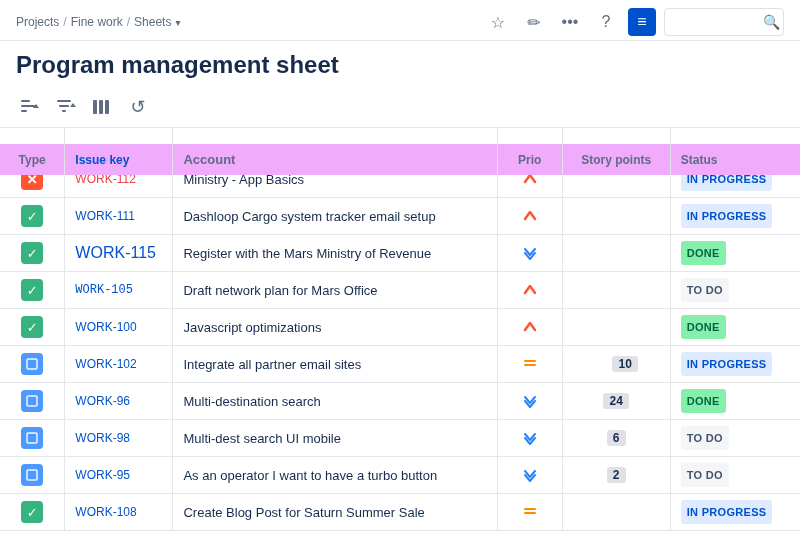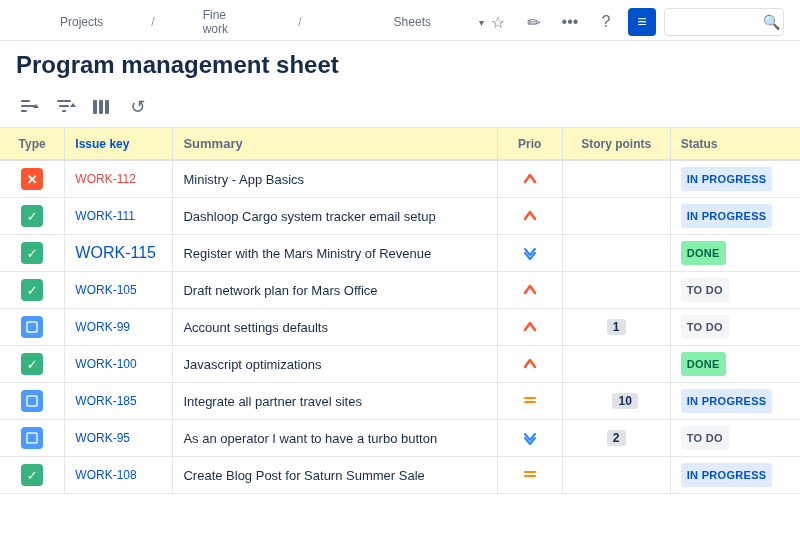--- a/index.html
+++ b/index.html
@@ -1,36 +1,36 @@
 <!DOCTYPE html>
 <html><head>
   <meta charset="utf-8">
   <style>
     * { margin: 0; padding: 0; box-sizing: border-box; }
     body { font-family: -apple-system, BlinkMacSystemFont, 'Segoe UI', Arial, sans-serif; background: #fff; font-size: 13px; color: #172b4d; width: 800px; height: 535px; overflow: hidden; }
 
     .top-bar { display: flex; align-items: center; justify-content: space-between; padding: 8px 16px 4px; border-bottom: 1px solid #e4e6ea; }
     .breadcrumb { font-size: 12px; color: #5e6c84; display: flex; align-items: center; gap: 4px; }
-    .breadcrumb span { color: #5e6c84; margin-left: 44px; }
+    .breadcrumb span { color: #5e6c84; }
     .breadcrumb .sep { color: #97a0af; }
     .breadcrumb .last { display: flex; align-items: center; gap: 4px; color: #172b4d; text-align: center; }
     .top-right-icons { display: flex; align-items: center; gap: 8px; }
     .icon-btn { width: 28px; height: 28px; display: flex; align-items: center; justify-content: center; border-radius: 4px; cursor: pointer; color: #5e6c84; font-size: 16px; background: transparent; border: none; }
     .icon-btn.active { background: #0052cc; color: #fff; }
     .search-box { display: flex; align-items: center; border: 1px solid #dfe1e6; border-radius: 4px; padding: 0 8px; height: 28px; width: 120px; }
     .search-box input { border: none; outline: none; font-size: 12px; width: 90px; color: #172b4d; }
 
     .toolbar { display: flex; align-items: center; gap: 8px; padding: 6px 16px; border-bottom: 1px solid #e4e6ea; }
     .toolbar-icon { width: 28px; height: 28px; display: flex; align-items: center; justify-content: center; cursor: pointer; color: #5e6c84; font-size: 18px; }
 
     .page-title { font-size: 24px; font-weight: 600; color: #172b4d; padding: 10px 16px 8px; }
 
     .table-wrapper { overflow-x: hidden; overflow-y: auto; height: calc(535px - 130px); }
     table { width: 100%; border-collapse: collapse; }
-    thead th { background: #fef9c3; padding: 8px 10px; text-align: left; font-size: 12px; font-weight: 600; color: #5e6c84; border-bottom: 2px solid #dfe1e6; border-right: 1px solid #dfe1e6; position: sticky; top: 0; z-index: 2; }
+    thead th { background: #f0abfc; padding: 8px 10px; text-align: left; font-size: 12px; font-weight: 600; color: #5e6c84; border-bottom: 2px solid #dfe1e6; border-right: 1px solid #dfe1e6; position: sticky; top: 16px; z-index: 2; }
     thead th:last-child { border-right: none; }
     tbody tr { border-bottom: 1px solid #e4e6ea; }
     tbody td { padding: 6px 10px; vertical-align: middle; border-right: 1px solid #e4e6ea; }
     tbody td:last-child { border-right: none; }
 
     .col-type { width: 60px; text-align: center; }
     .col-key { width: 100px; color: #0052cc; font-size: 12px; }
     .col-summary { width: 300px; font-size: 13px; }
     .col-prio { width: 60px; text-align: center; }
     .col-story { width: 100px; text-align: center; }
@@ -98,21 +98,21 @@
   </div>
   <div class="toolbar-icon" title="Refresh">↺</div>
 </div>
 
 <div class="table-wrapper">
   <table>
     <thead>
       <tr>
         <th class="col-type">Type</th>
         <th class="col-key">Issue key</th>
-        <th class="col-summary">Summary</th>
+        <th class="col-summary">Account</th>
         <th class="col-prio">Prio</th>
         <th class="col-story">Story points</th>
         <th class="col-status">Status</th>
       </tr>
     </thead>
     <tbody id="table-body">
     <tr>
     <td class="col-type" style="text-align:center;"><div style="width:22px;height:22px;border-radius:4px;background:#ff5630;display:inline-flex;align-items:center;justify-content:center;margin:auto;color:#fff;font-size:13px;font-weight:900;">✕</div></td>
     <td class="col-key" style="color:#ef4444;font-size:12px;">WORK-112</td>
     <td class="col-summary">
@@ -144,76 +144,95 @@
           </td>
     <td class="col-prio" style="text-align:center;"><svg width="16" height="16" viewBox="0 0 16 16">
               <polyline points="3,5 8,11 13,5" fill="none" stroke="#2684ff" stroke-width="2" stroke-linecap="round" stroke-linejoin="round"></polyline>
               <polyline points="3,9 8,15 13,9" fill="none" stroke="#2684ff" stroke-width="2" stroke-linecap="round" stroke-linejoin="round"></polyline>
             </svg></td>
     <td class="col-story" style="text-align:center;"></td>
     <td class="col-status"><span class="status-badge status-done">DONE</span></td>
   </tr>
         <tr>
     <td class="col-type" style="text-align:center;"><div style="width:22px;height:22px;border-radius:4px;background:#36b37e;display:inline-flex;align-items:center;justify-content:center;margin:auto;color:#fff;font-size:13px;">✓</div></td>
-    <td class="col-key" style="color:#0052cc;font-size:12px;">WORK-105</td>
+    <td class="col-key" style="color:#0052cc;font-size:12px;font-family:Liberation Mono, monospace;">WORK-105</td>
     <td class="col-summary">
             <span class="summary-text">Draft network plan for Mars Office</span>
           </td>
     <td class="col-prio" style="text-align:center;"><svg width="16" height="16" viewBox="0 0 16 16">
               <polyline points="3,12 8,5 13,12" fill="none" stroke="#ff5630" stroke-width="2.5" stroke-linecap="round" stroke-linejoin="round"></polyline>
             </svg></td>
     <td class="col-story" style="text-align:center;"></td>
     <td class="col-status"><span class="status-badge status-todo">TO DO</span></td>
   </tr>
         <tr>
-    <td class="col-type" style="text-align:center;"><div style="width:22px;height:22px;border-radius:4px;background:#4c9aff;display:inline-flex;align-items:center;justify-content:center;margin:auto;">
-      <svg width="12" height="12" viewBox="0 0 12 12">
-                <rect width="12" height="12" rx="1" fill="#4c9aff"></rect>
-                <rect x="1" y="1" width="10" height="10" rx="1" fill="none" stroke="rgba(255,255,255,0.9)" stroke-width="1.5"></rect>
-              </svg>
-    </div></td>
-    <td class="col-key" style="color:#0052cc;font-size:12px;">WORK-99</td>
-    <td class="col-summary">
-            <span class="summary-text">Account settings defaults</span>
-          </td>
-    <td class="col-prio" style="text-align:center;"><svg width="16" height="16" viewBox="0 0 16 16">
-              <polyline points="3,12 8,5 13,12" fill="none" stroke="#ff5630" stroke-width="2.5" stroke-linecap="round" stroke-linejoin="round"></polyline>
-            </svg></td>
-    <td class="col-story" style="text-align:center;"><span style="display:inline-flex;align-items:center;justify-content:center;background:#dfe1e6;border-radius:3px;padding:1px 6px;font-size:12px;font-weight:600;">1</span></td>
-    <td class="col-status"><span class="status-badge status-todo">TO DO</span></td>
-  </tr>
-        <tr>
     <td class="col-type" style="text-align:center;"><div style="width:22px;height:22px;border-radius:4px;background:#36b37e;display:inline-flex;align-items:center;justify-content:center;margin:auto;color:#fff;font-size:13px;">✓</div></td>
     <td class="col-key" style="color:#0052cc;font-size:12px;">WORK-100</td>
     <td class="col-summary">
             <span class="summary-text">Javascript optimizations</span>
           </td>
     <td class="col-prio" style="text-align:center;"><svg width="16" height="16" viewBox="0 0 16 16">
               <polyline points="3,12 8,5 13,12" fill="none" stroke="#ff5630" stroke-width="2.5" stroke-linecap="round" stroke-linejoin="round"></polyline>
             </svg></td>
     <td class="col-story" style="text-align:center;"></td>
     <td class="col-status"><span class="status-badge status-done">DONE</span></td>
   </tr>
         <tr>
     <td class="col-type" style="text-align:center;"><div style="width:22px;height:22px;border-radius:4px;background:#4c9aff;display:inline-flex;align-items:center;justify-content:center;margin:auto;">
       <svg width="12" height="12" viewBox="0 0 12 12">
                 <rect width="12" height="12" rx="1" fill="#4c9aff"></rect>
                 <rect x="1" y="1" width="10" height="10" rx="1" fill="none" stroke="rgba(255,255,255,0.9)" stroke-width="1.5"></rect>
               </svg>
     </div></td>
-    <td class="col-key" style="color:#0052cc;font-size:12px;">WORK-185</td>
-    <td class="col-summary">
-            <span class="summary-text">Integrate all partner travel sites</span>
+    <td class="col-key" style="color:#0052cc;font-size:12px;">WORK-102</td>
+    <td class="col-summary">
+            <span class="summary-text">Integrate all partner email sites</span>
           </td>
     <td class="col-prio" style="text-align:center;"><svg width="16" height="16" viewBox="0 0 16 16">
               <line x1="3" y1="6" x2="13" y2="6" stroke="#ff8b00" stroke-width="2" stroke-linecap="round"></line>
               <line x1="3" y1="10" x2="13" y2="10" stroke="#ff8b00" stroke-width="2" stroke-linecap="round"></line>
             </svg></td>
     <td class="col-story" style="text-align:center;"><span style="display:inline-flex;align-items:center;justify-content:center;background:#dfe1e6;border-radius:3px;padding:1px 6px;font-size:12px;font-weight:600;margin-left:18px;">10</span></td>
     <td class="col-status"><span class="status-badge status-inprogress">IN PROGRESS</span></td>
+  </tr>
+        <tr>
+    <td class="col-type" style="text-align:center;"><div style="width:22px;height:22px;border-radius:4px;background:#4c9aff;display:inline-flex;align-items:center;justify-content:center;margin:auto;">
+      <svg width="12" height="12" viewBox="0 0 12 12">
+                <rect width="12" height="12" rx="1" fill="#4c9aff"></rect>
+                <rect x="1" y="1" width="10" height="10" rx="1" fill="none" stroke="rgba(255,255,255,0.9)" stroke-width="1.5"></rect>
+              </svg>
+    </div></td>
+    <td class="col-key" style="color:#0052cc;font-size:12px;">WORK-96</td>
+    <td class="col-summary">
+            <span class="summary-text">Multi-destination search</span>
+          </td>
+    <td class="col-prio" style="text-align:center;"><svg width="16" height="16" viewBox="0 0 16 16">
+              <polyline points="3,5 8,11 13,5" fill="none" stroke="#2684ff" stroke-width="2" stroke-linecap="round" stroke-linejoin="round"></polyline>
+              <polyline points="3,9 8,15 13,9" fill="none" stroke="#2684ff" stroke-width="2" stroke-linecap="round" stroke-linejoin="round"></polyline>
+            </svg></td>
+    <td class="col-story" style="text-align:center;"><span style="display:inline-flex;align-items:center;justify-content:center;background:#dfe1e6;border-radius:3px;padding:1px 6px;font-size:12px;font-weight:600;">24</span></td>
+    <td class="col-status"><span class="status-badge status-done">DONE</span></td>
+  </tr>
+        <tr>
+    <td class="col-type" style="text-align:center;"><div style="width:22px;height:22px;border-radius:4px;background:#4c9aff;display:inline-flex;align-items:center;justify-content:center;margin:auto;">
+      <svg width="12" height="12" viewBox="0 0 12 12">
+                <rect width="12" height="12" rx="1" fill="#4c9aff"></rect>
+                <rect x="1" y="1" width="10" height="10" rx="1" fill="none" stroke="rgba(255,255,255,0.9)" stroke-width="1.5"></rect>
+              </svg>
+    </div></td>
+    <td class="col-key" style="color:#0052cc;font-size:12px;">WORK-98</td>
+    <td class="col-summary">
+            <span class="summary-text">Multi-dest search UI mobile</span>
+          </td>
+    <td class="col-prio" style="text-align:center;"><svg width="16" height="16" viewBox="0 0 16 16">
+              <polyline points="3,5 8,11 13,5" fill="none" stroke="#2684ff" stroke-width="2" stroke-linecap="round" stroke-linejoin="round"></polyline>
+              <polyline points="3,9 8,15 13,9" fill="none" stroke="#2684ff" stroke-width="2" stroke-linecap="round" stroke-linejoin="round"></polyline>
+            </svg></td>
+    <td class="col-story" style="text-align:center;"><span style="display:inline-flex;align-items:center;justify-content:center;background:#dfe1e6;border-radius:3px;padding:1px 6px;font-size:12px;font-weight:600;">6</span></td>
+    <td class="col-status"><span class="status-badge status-todo">TO DO</span></td>
   </tr>
         <tr>
     <td class="col-type" style="text-align:center;"><div style="width:22px;height:22px;border-radius:4px;background:#4c9aff;display:inline-flex;align-items:center;justify-content:center;margin:auto;">
       <svg width="12" height="12" viewBox="0 0 12 12">
                 <rect width="12" height="12" rx="1" fill="#4c9aff"></rect>
                 <rect x="1" y="1" width="10" height="10" rx="1" fill="none" stroke="rgba(255,255,255,0.9)" stroke-width="1.5"></rect>
               </svg>
     </div></td>
     <td class="col-key" style="color:#0052cc;font-size:12px;">WORK-95</td>
     <td class="col-summary">

